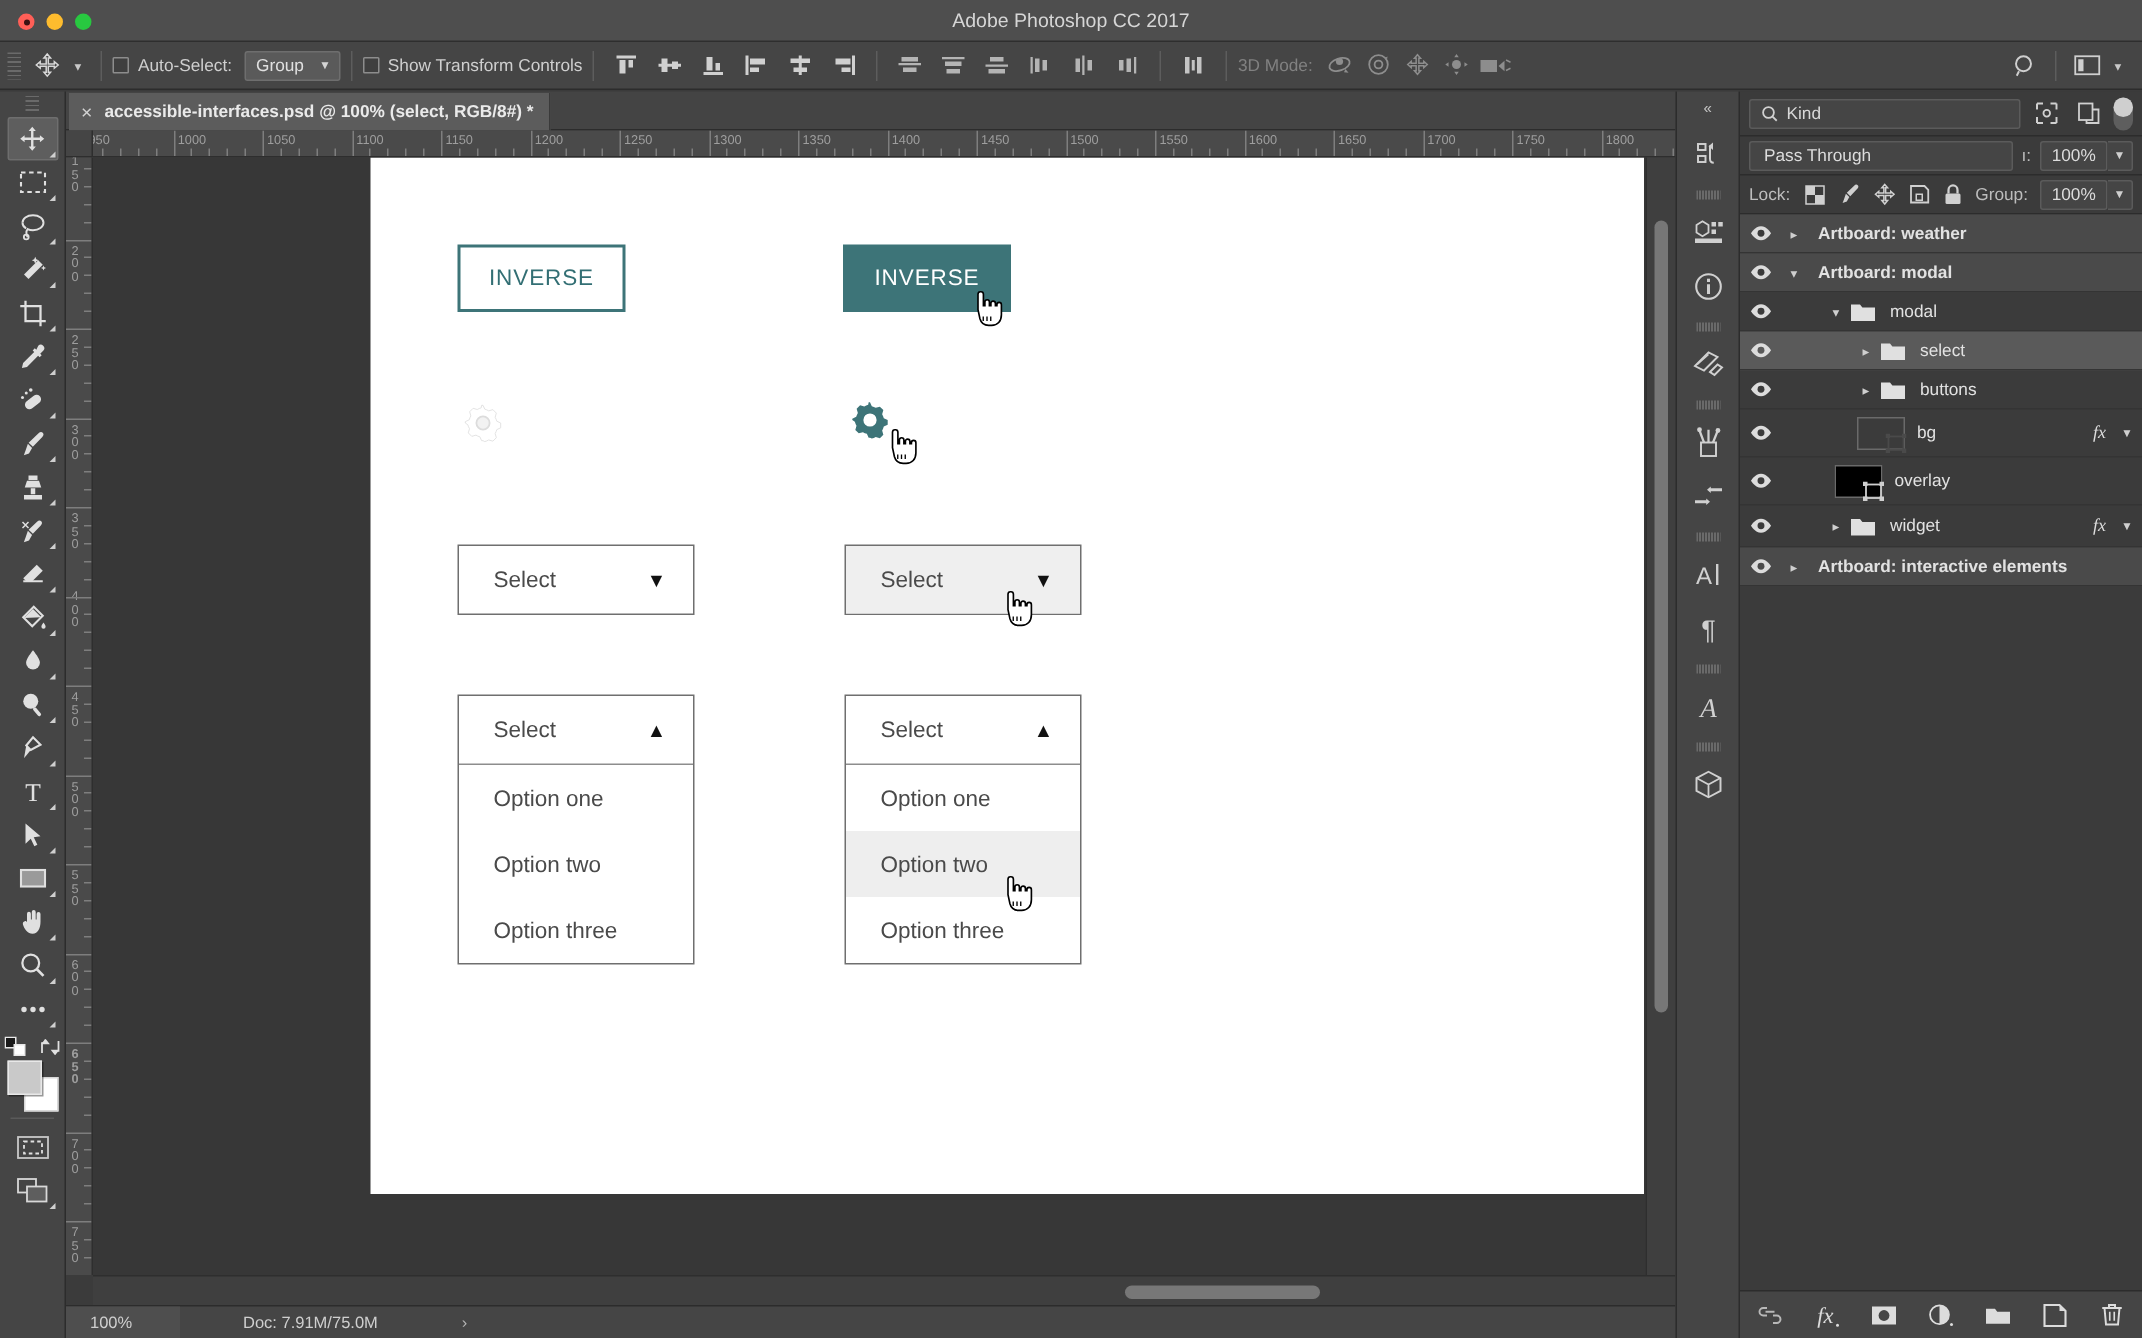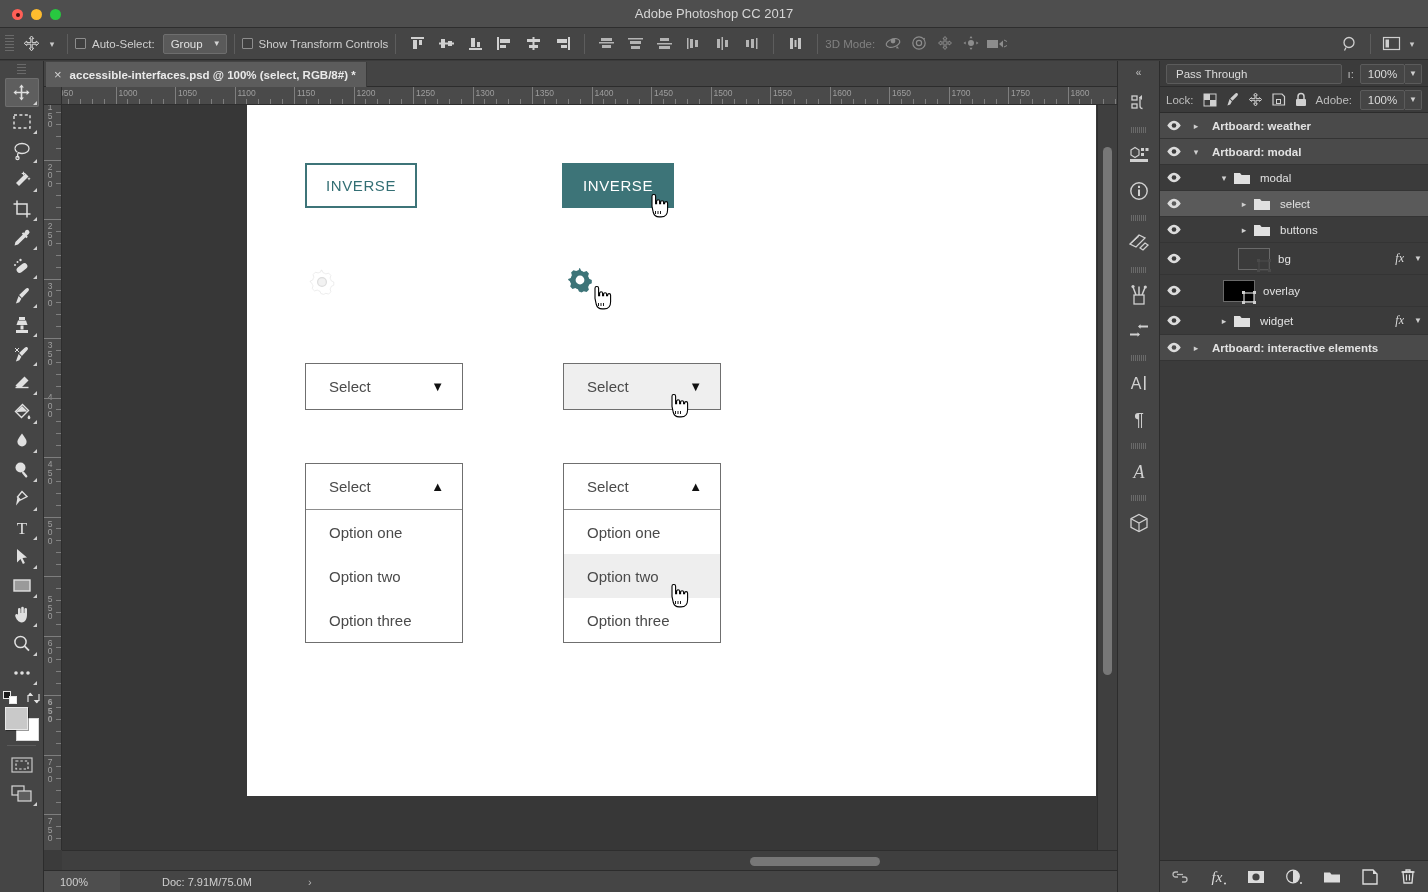--- a/index.html
+++ b/index.html
@@ -842,21 +842,21 @@
       <span class="rtick" style="top: 363.9px; left: 12px; height: 1px; width: 5px;"></span>
       <span class="rtick" style="top: 375.8px; left: 12px; height: 1px; width: 5px;"></span>
       <span class="rtick" style="top: 387.7px; left: 12px; height: 1px; width: 5px;"></span>
       <span class="rtick" style="top: 399.6px; left: 12px; height: 1px; width: 5px;"></span>
       <span class="rlabel-v" style="top: 414.5px;">500</span>
       <span class="rtick" style="top: 411.5px; left: 0px; height: 1px; width: 17px;"></span>
       <span class="rtick" style="top: 423.4px; left: 12px; height: 1px; width: 5px;"></span>
       <span class="rtick" style="top: 435.3px; left: 12px; height: 1px; width: 5px;"></span>
       <span class="rtick" style="top: 447.2px; left: 12px; height: 1px; width: 5px;"></span>
       <span class="rtick" style="top: 459.1px; left: 12px; height: 1px; width: 5px;"></span>
-      <span class="rlabel-v" style="top: 490px;">550</span>
+      <span class="rlabel-v" style="top: 474px;">550</span>
       <span class="rtick" style="top: 471px; left: 0px; height: 1px; width: 17px;"></span>
       <span class="rtick" style="top: 482.9px; left: 12px; height: 1px; width: 5px;"></span>
       <span class="rtick" style="top: 494.8px; left: 12px; height: 1px; width: 5px;"></span>
       <span class="rtick" style="top: 506.7px; left: 12px; height: 1px; width: 5px;"></span>
       <span class="rtick" style="top: 518.6px; left: 12px; height: 1px; width: 5px;"></span>
       <span class="rlabel-v" style="top: 533.5px;">600</span>
       <span class="rtick" style="top: 530.5px; left: 0px; height: 1px; width: 17px;"></span>
       <span class="rtick" style="top: 542.4px; left: 12px; height: 1px; width: 5px;"></span>
       <span class="rtick" style="top: 554.3px; left: 12px; height: 1px; width: 5px;"></span>
       <span class="rtick" style="top: 566.2px; left: 12px; height: 1px; width: 5px;"></span>
@@ -1060,20 +1060,42 @@
             <path d="M11 2.5l8 4.2v8.6l-8 4.2-8-4.2V6.7z" fill="none" stroke="#d0d0d0" stroke-width="1.3"></path>
             <path d="M3 6.7l8 4.3 8-4.3M11 11v8.5" fill="none" stroke="#d0d0d0" stroke-width="1.2"></path>
           </svg>
       </div>
     </div>
   </div>
   <div class="corner-tr">»</div>
 
   <div class="layers">
 
+    <div class="lp-row lp-search">
+      <div class="kindbox">
+        <svg width="12" height="12" viewBox="0 0 12 12">
+            <circle cx="5" cy="5" r="3.6" fill="none" stroke="#d0d0d0" stroke-width="1.2"></circle>
+            <path d="M7.7 7.7L10.5 10.5" stroke="#d0d0d0" stroke-width="1.2"></path>
+          </svg>
+        <span>Kind</span>
+      </div>
+      <div class="lp-icon">
+        <svg width="15" height="15" viewBox="0 0 15 15">
+            <path d="M1 1h4M10 1h4M1 14h4M10 14h4M1 1v4M14 1v4M1 10v4M14 10v4" stroke="#d0d0d0" stroke-width="1.3" fill="none"></path>
+            <circle cx="7.5" cy="7.5" r="2.2" fill="none" stroke="#d0d0d0" stroke-width="1.2"></circle>
+          </svg>
+      </div>
+      <div class="lp-icon">
+        <svg width="15" height="15" viewBox="0 0 15 15">
+            <rect x="1" y="1" width="9" height="11" fill="none" stroke="#d0d0d0" stroke-width="1.2"></rect>
+            <path d="M10 5h4v9H6v-2" fill="none" stroke="#d0d0d0" stroke-width="1.2"></path>
+          </svg>
+      </div>
+      <div class="toggle-pill"></div>
+    </div>
 
     <div class="lp-row lp-blend">
       <div class="blendbox">
         <span>Pass Through</span>
       </div>
       <span class="opacity-lab">ı:</span>
       <div style="display:flex">
         <div class="numbox">100%</div>
         <div class="numcv">▼</div>
       </div>
@@ -1104,21 +1126,21 @@
             <path d="M2 2h9l2.5 2.5V13H2z" fill="none" stroke="#d0d0d0" stroke-width="1.2"></path>
             <rect x="5.5" y="7.5" width="4" height="4" fill="none" stroke="#d0d0d0" stroke-width="1"></rect>
           </svg>
       </div>
       <div class="lp-icon">
         <svg width="14" height="15" viewBox="0 0 14 15">
             <path d="M4 7V4.6a3 3 0 016 0V7" fill="none" stroke="#d0d0d0" stroke-width="1.5"></path>
             <rect x="2" y="7" width="10" height="7" rx="1" fill="#d0d0d0"></rect>
           </svg>
       </div>
-      <span class="lock-lab" style="margin-left:auto">Adobe:</span>
+      <span class="lock-lab" style="margin-left:auto">Group:</span>
       <div style="display:flex">
         <div class="numbox">100%</div>
         <div class="numcv">▼</div>
       </div>
     </div>
 
     <div class="lp-list">
 
       <div class="layer artboard-row">
         <span class="eye">

